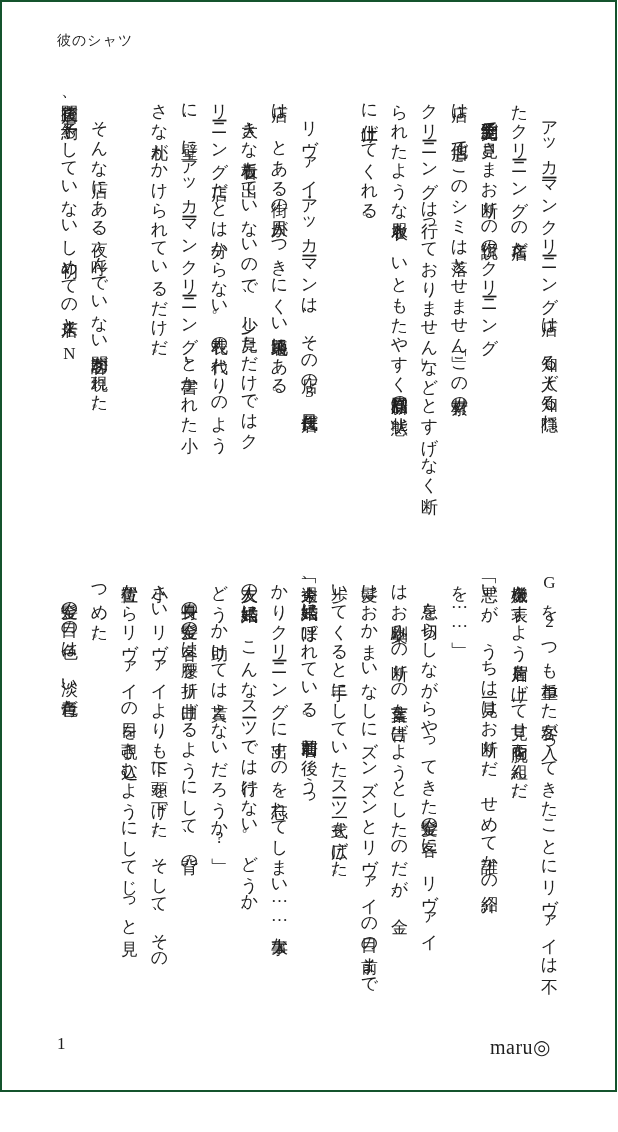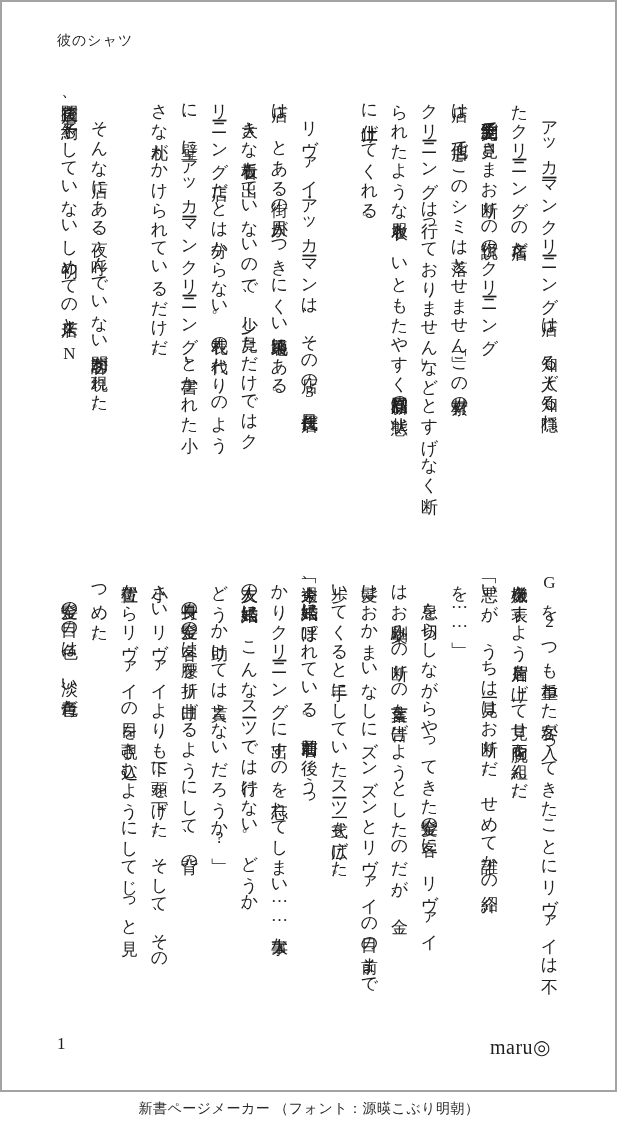--- a/index.html
+++ b/index.html
@@ -7,21 +7,21 @@
     width: 618px; height: 1132px;
     background: #ffffff;
     color: #1f1f1f;
     font-family: "Liberation Serif", "DejaVu Serif", serif;
   }
   .canvas { position: relative; width: 618px; height: 1132px; background: #ffffff; overflow: hidden; }
   .sheet {
     position: absolute; left: 0; top: 0;
     width: 617px; height: 1092px;
     box-sizing: border-box;
-    border: 2px solid #a3a3a3;
+    border: 2px solid #14532d;
     background: #ffffff;
   }
   .title {
     position: absolute; left: 55px; top: 30px;
     font-size: 14px; letter-spacing: 1px;
     white-space: nowrap;
   }
   .tblock {
     position: absolute; right: 51px; height: 420px;
     writing-mode: vertical-rl;
@@ -94,14 +94,13 @@
         <div class="vline">位置からリヴァイの目を覗き込むようにしてじっと見</div>
         <div class="vline">つめた。</div>
         <div class="vline">　金髪の目の色は、淡い青色だ。</div>
       </div>
 
     <div class="pagenum">1</div>
 
     <div class="author">maru◎</div>
   </div>
 
-  <div class="footer">新書ページメーカー （フォント：源暎こぶり明朝）</div>
 </div>
 
 </body></html>

